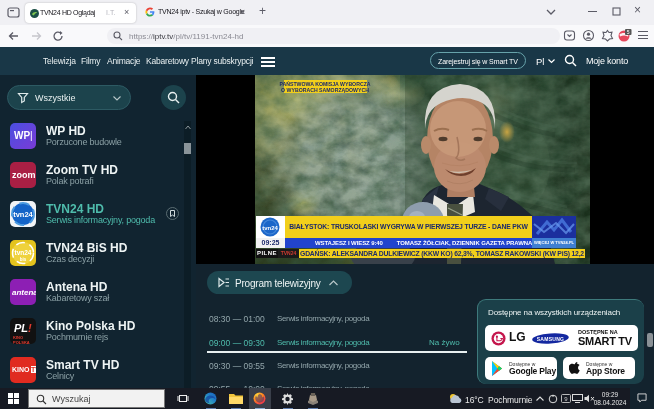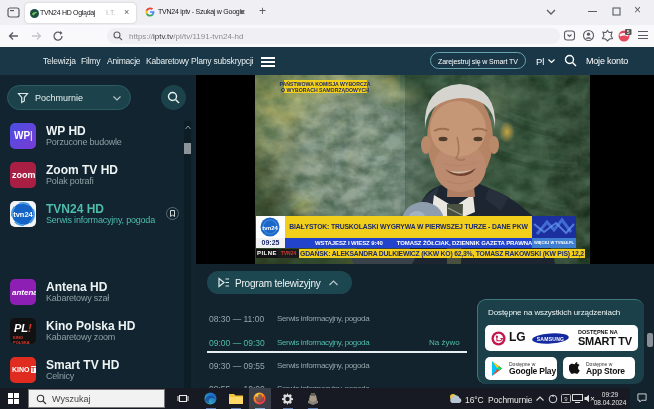--- a/index.html
+++ b/index.html
@@ -144,21 +144,21 @@
   <span class="abs" style="left:586px;top:9px;font-size:9px;letter-spacing:-0.2px;color:#fff">Moje konto</span>
 </div>
 
 <div id="content">
   <div id="sidebar">
 
     <div class="abs" style="left:7px;top:10px;width:124px;height:25px;background:#1c434c;border:1px solid #2d5a63;border-radius:13px;">
       <svg class="abs" style="left:9px;top:6px" width="12" height="12" viewBox="0 0 12 12">
           <path d="M1.5 1.5 H10.5 L7.3 5.5 V9 L4.7 10.5 V5.5 Z" fill="none" stroke="#dfe9ea" stroke-width="1.2"></path>
         </svg>
-      <span class="abs" style="left:27px;top:6.5px;font-size:9px;color:#e8f0f0">Pochmurnie</span>
+      <span class="abs" style="left:27px;top:6.5px;font-size:9px;color:#e8f0f0">Wszystkie</span>
       <svg class="abs" style="left:105px;top:10px" width="8" height="5" viewBox="0 0 8 5">
           <path d="M0.5 0.5 L4 4 L7.5 0.5" fill="none" stroke="#b9c8ca" stroke-width="1.1"></path>
         </svg>
     </div>
     <div class="abs" style="left:161px;top:10px;width:25px;height:25px;background:#1c434c;border-radius:50%;">
       <svg class="abs" style="left:6px;top:6px" width="13" height="13" viewBox="0 0 13 13">
           <circle cx="5.5" cy="5.5" r="4" fill="none" stroke="#e8f0f0" stroke-width="1.4"></circle>
           <path d="M8.5 8.5 L12 12" stroke="#e8f0f0" stroke-width="1.4"></path>
         </svg>
     </div>
@@ -189,34 +189,44 @@
             <circle cx="13" cy="13" r="11" fill="none" stroke="#4a9ae0" stroke-width="2" stroke-dasharray="10 6"></circle>
             <text x="13" y="16" font-size="7.5" font-weight="bold" fill="#fff" text-anchor="middle" font-family="Liberation Sans">tvn24</text>
           </svg></div>
       <span class="chtitle" style="color:#4fbcac">TVN24 HD</span>
         <span class="chsub" style="color:#4fbcac">Serwis informacyjny, pogoda</span>
       <svg class="abs" style="left:166px;top:6px" width="13" height="13" viewBox="0 0 13 13">
           <circle cx="6.5" cy="6.5" r="6" fill="none" stroke="#5a6d72" stroke-width="1"></circle>
           <path d="M4.5 3.5 h4 v6 l-2-1.5 -2 1.5 z" fill="none" stroke="#cfd9db" stroke-width="1"></path>
         </svg>
     </div>
+    <div class="chitem" style="top:165px">
+      <div class="chlogo" style="background:#e3c31d"><svg width="26" height="26" viewBox="0 0 26 26">
+            <circle cx="13" cy="13" r="11" fill="#efd23c"></circle>
+            <circle cx="13" cy="13" r="10.5" fill="none" stroke="#fff" stroke-width="1.5" stroke-dasharray="9 5"></circle>
+            <text x="13" y="15" font-size="6.5" font-weight="bold" fill="#fff" text-anchor="middle" font-family="Liberation Sans">tvn24</text>
+            <text x="13" y="21" font-size="4.5" font-weight="bold" fill="#fff" text-anchor="middle" font-family="Liberation Sans">bis</text>
+          </svg></div>
+      <span class="chtitle">TVN24 BiS HD</span>
+        <span class="chsub">Czas decyzji</span>
+    </div>
     <div class="chitem" style="top:204px">
       <div class="chlogo" style="background:#8d1fb4">
           <span class="abs" style="left:2px;top:9px;color:#fff;font-weight:bold;font-size:8px;font-style:italic">antena</span>
         </div>
       <span class="chtitle">Antena HD</span>
         <span class="chsub">Kabaretowy szał</span>
     </div>
     <div class="chitem" style="top:243px">
       <div class="chlogo" style="background:#111">
           <span class="abs" style="left:4px;top:4px;color:#fff;font-weight:bold;font-size:11px;font-style:italic">PL<span style="color:#e03a2f">!</span></span>
           <span class="abs" style="left:3px;top:17px;color:#e03a2f;font-size:4px;font-weight:bold">KINO POLSKA</span>
         </div>
       <span class="chtitle">Kino Polska HD</span>
-        <span class="chsub">Kabaretowy zoom</span>
+        <span class="chsub">Pochmurnie rejs</span>
     </div>
     <div class="chitem" style="top:282px">
       <div class="chlogo" style="background:#e02b20">
           <span class="abs" style="left:2px;top:9px;color:#fff;font-weight:bold;font-size:7px">KINO<span style="background:#fff;color:#e02b20;margin-left:1px;padding:0 0.5px">TV</span></span>
         </div>
       <span class="chtitle">Smart TV HD</span>
         <span class="chsub">Celnicy</span>
     </div>
   </div>
 
@@ -415,21 +425,21 @@
     <svg class="abs" style="left:11px;top:6px" width="12" height="11" viewBox="0 0 12 11">
         <path d="M1 1.5 L1 9.5 L6 5.5 Z" fill="none" stroke="#dfe9ea" stroke-width="1.2"></path>
         <path d="M7.5 2 H11 M7.5 5.5 H11 M7.5 9 H11" stroke="#dfe9ea" stroke-width="1.2"></path>
       </svg>
     <span class="abs" style="left:28px;top:6.5px;font-size:10px;letter-spacing:-0.2px;color:#eef4f4">Program telewizyjny</span>
     <svg class="abs" style="left:122px;top:9px" width="9" height="6" viewBox="0 0 9 6">
         <path d="M0.5 5 L4.5 1 L8.5 5" fill="none" stroke="#b9c8ca" stroke-width="1.2"></path>
       </svg>
   </div>
   <div class="srow" style="top:239px">
-      <span class="t1">08:30 — 11:00</span>
+      <span class="t1">08:30 — 01:00</span>
       <span class="t2">Serwis informacyjny, pogoda</span>
     </div>
   <div class="srow" style="top:263px;color:#4fbcac">
       <span class="t1">09:00 — 09:30</span>
       <span class="t2">Serwis informacyjny, pogoda</span>
       <span style="position:absolute;left:220px;font-size:8px">Na żywo</span>
     </div>
   <div class="abs" style="left:207px;top:276px;width:260px;height:2px;background:#e8eff0"></div>
   <div class="srow" style="top:286px">
       <span class="t1">09:30 — 09:55</span>

